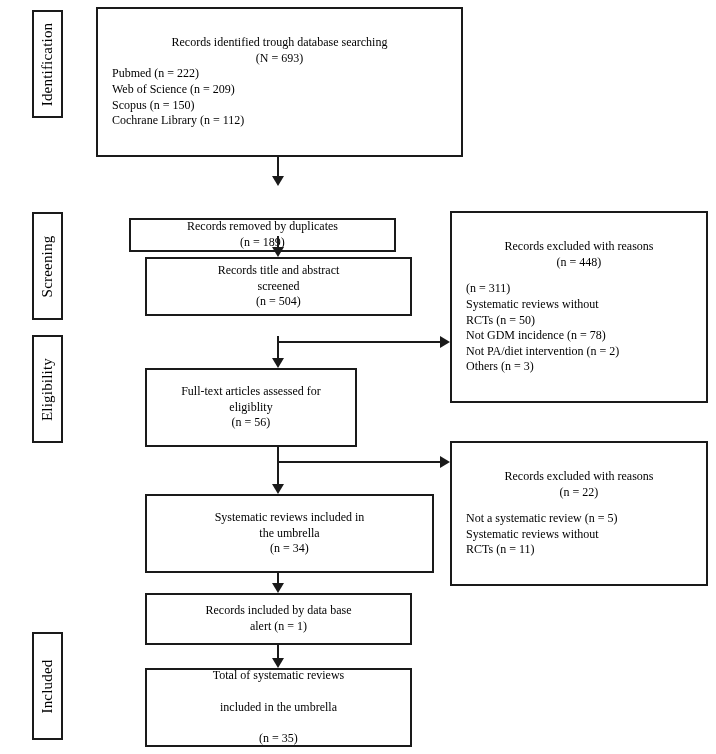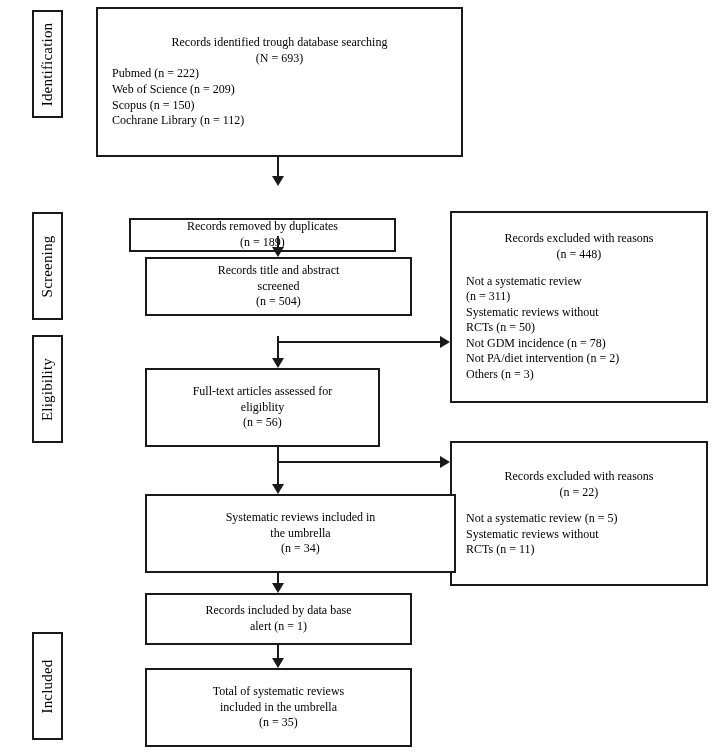--- a/index.html
+++ b/index.html
@@ -127,70 +127,69 @@
   <div class="box pad-c center" style="left:145px; top:257px; width:267px; height:59px;">
     <span class="line">Records title and abstract</span>
     <span class="line">screened</span>
     <span class="line">(n = 504)</span>
   </div>
 
   <div class="box pad-l left" style="left:450px; top:211px; width:258px; height:192px;">
     <span class="line center">Records excluded with reasons</span>
     <span class="line center">(n = 448)</span>
     <span class="gap"></span>
-    <span class="line">Not a systematic review</span>
     <span class="line">(n = 311)</span>
     <span class="line">Systematic reviews without</span>
     <span class="line">RCTs (n = 50)</span>
     <span class="line">Not GDM incidence (n = 78)</span>
     <span class="line">Not PA/diet intervention (n = 2)</span>
     <span class="line">Others (n = 3)</span>
   </div>
 
   <div class="vline" style="left:277px; top:336px; height:26px;"></div>
   <div class="hline" style="left:277px; top:341px; width:163px;"></div>
   <div class="arrow-right" style="left:440px; top:336px;"></div>
   <div class="arrow-down" style="left:272px; top:358px;"></div>
 
-  <div class="box pad-c center" style="left:145px; top:368px; width:235px; height:79px;">
+  <div class="box pad-c center" style="left:145px; top:368px; width:212px; height:79px;">
     <span class="line">Full-text articles assessed for</span>
     <span class="line">eligiblity</span>
     <span class="line">(n = 56)</span>
   </div>
 
   <div class="box pad-l left" style="left:450px; top:441px; width:258px; height:145px;">
     <span class="line center">Records excluded with reasons</span>
     <span class="line center">(n = 22)</span>
     <span class="gap"></span>
     <span class="line">Not a systematic review (n = 5)</span>
     <span class="line">Systematic reviews without</span>
     <span class="line">RCTs (n = 11)</span>
   </div>
 
   <div class="vline" style="left:277px; top:447px; height:41px;"></div>
   <div class="hline" style="left:277px; top:461px; width:163px;"></div>
   <div class="arrow-right" style="left:440px; top:456px;"></div>
   <div class="arrow-down" style="left:272px; top:484px;"></div>
 
-  <div class="box pad-c center" style="left:145px; top:494px; width:311px; height:79px;">
+  <div class="box pad-c center" style="left:145px; top:494px; width:289px; height:79px;">
     <span class="line">Systematic reviews included in</span>
     <span class="line">the umbrella</span>
     <span class="line">(n = 34)</span>
   </div>
 
   <div class="vline" style="left:277px; top:573px; height:14px;"></div>
   <div class="arrow-down" style="left:272px; top:583px;"></div>
 
   <div class="box pad-c center" style="left:145px; top:593px; width:267px; height:52px;">
     <span class="line">Records included by data base</span>
     <span class="line">alert (n = 1)</span>
   </div>
 
   <div class="vline" style="left:277px; top:645px; height:17px;"></div>
   <div class="arrow-down" style="left:272px; top:658px;"></div>
 
-  <div class="box pad-c center" style="left:145px; top:668px; width:267px; height:79px;">
+  <div class="box pad-c center" style="left:145px; top:668px; width:267px; height:79px;gap:16px;">
     <span class="line">Total of systematic reviews</span>
     <span class="line">included in the umbrella</span>
     <span class="line">(n = 35)</span>
   </div>
 
 </div>
 
 </body></html>

